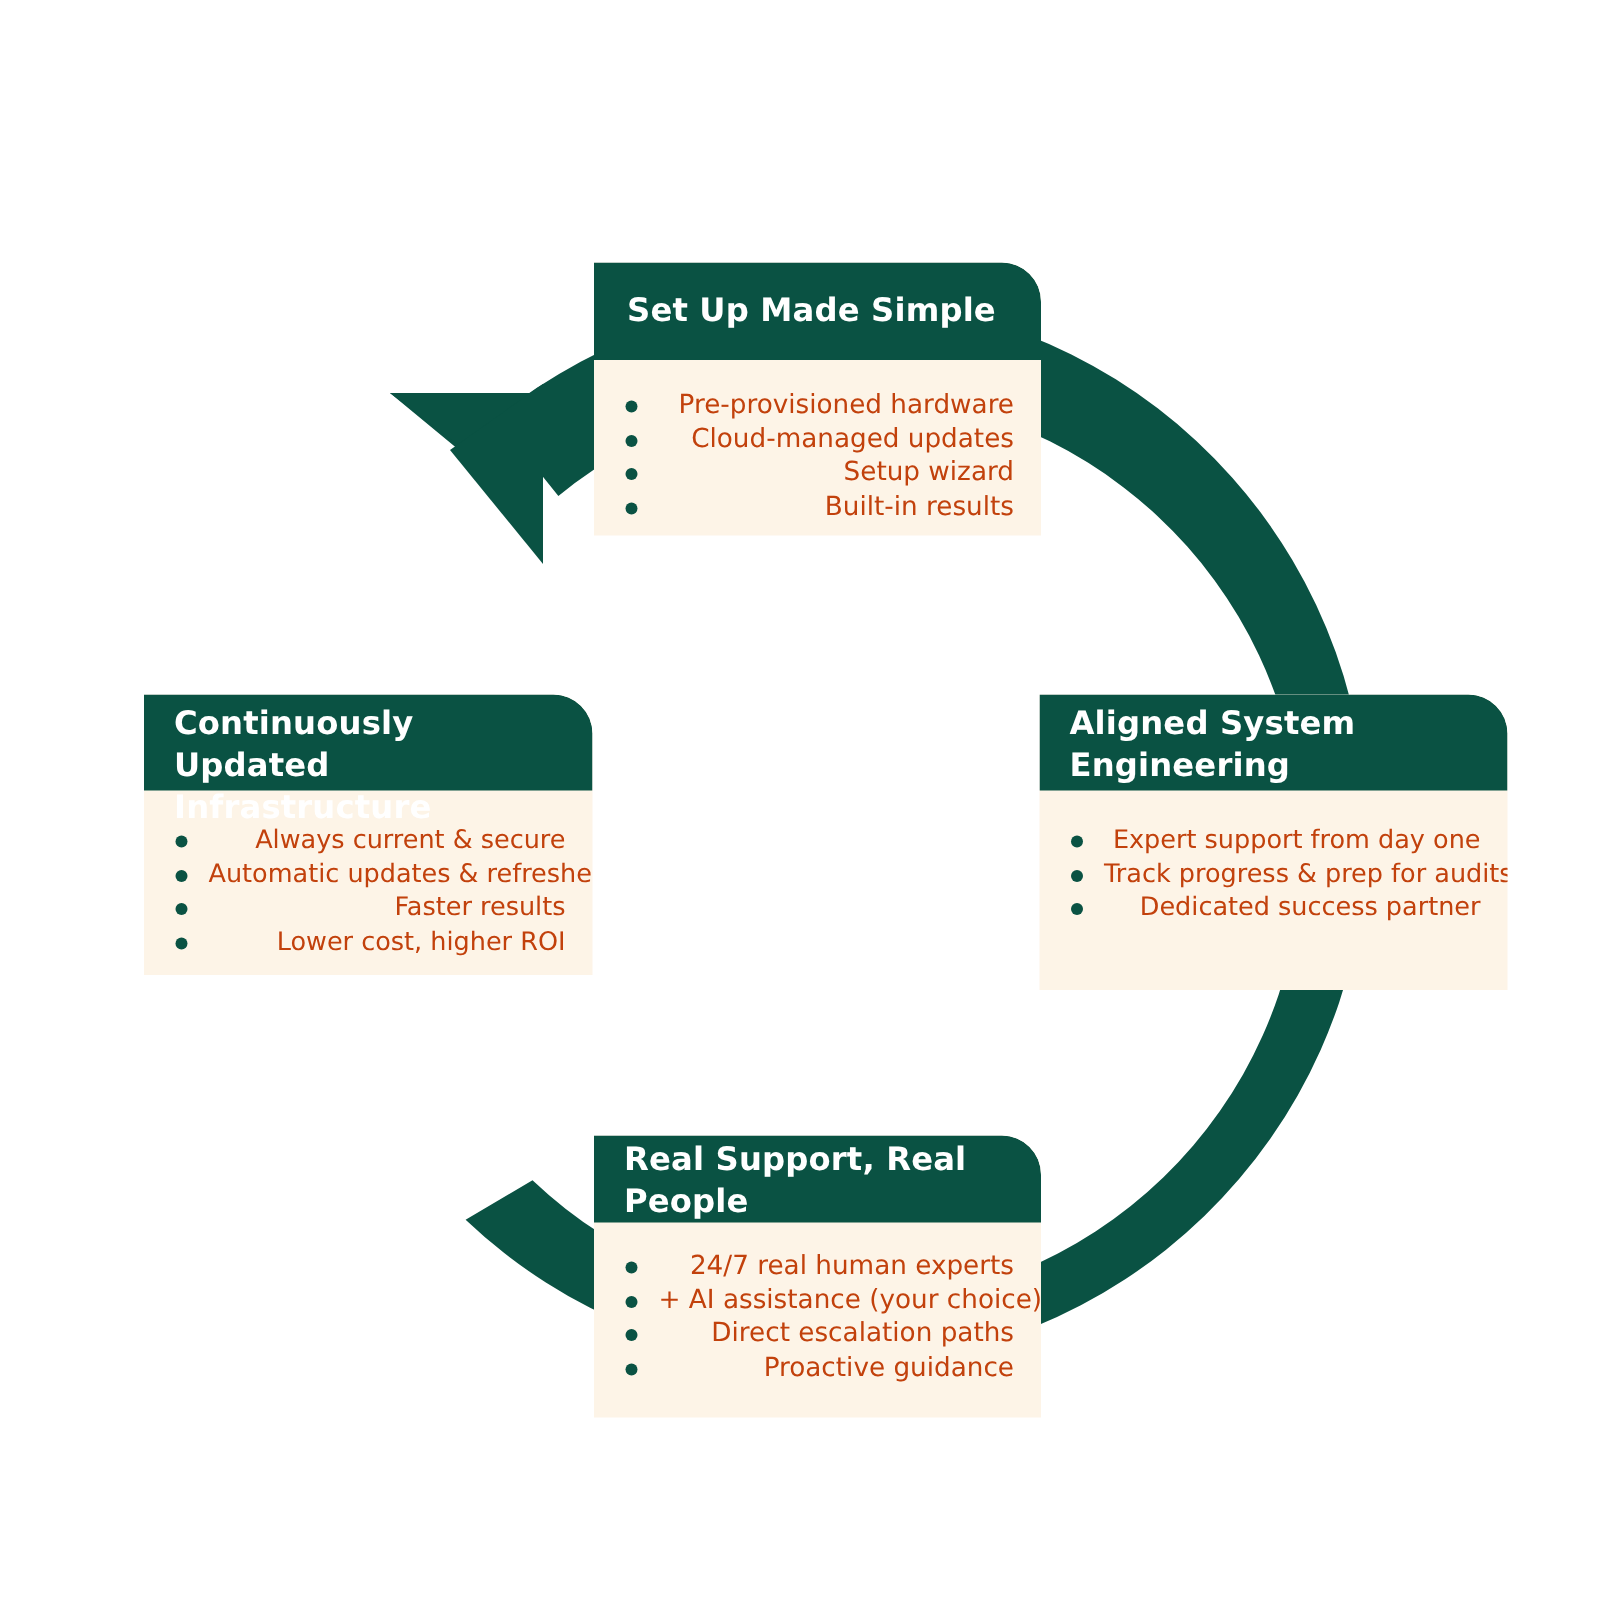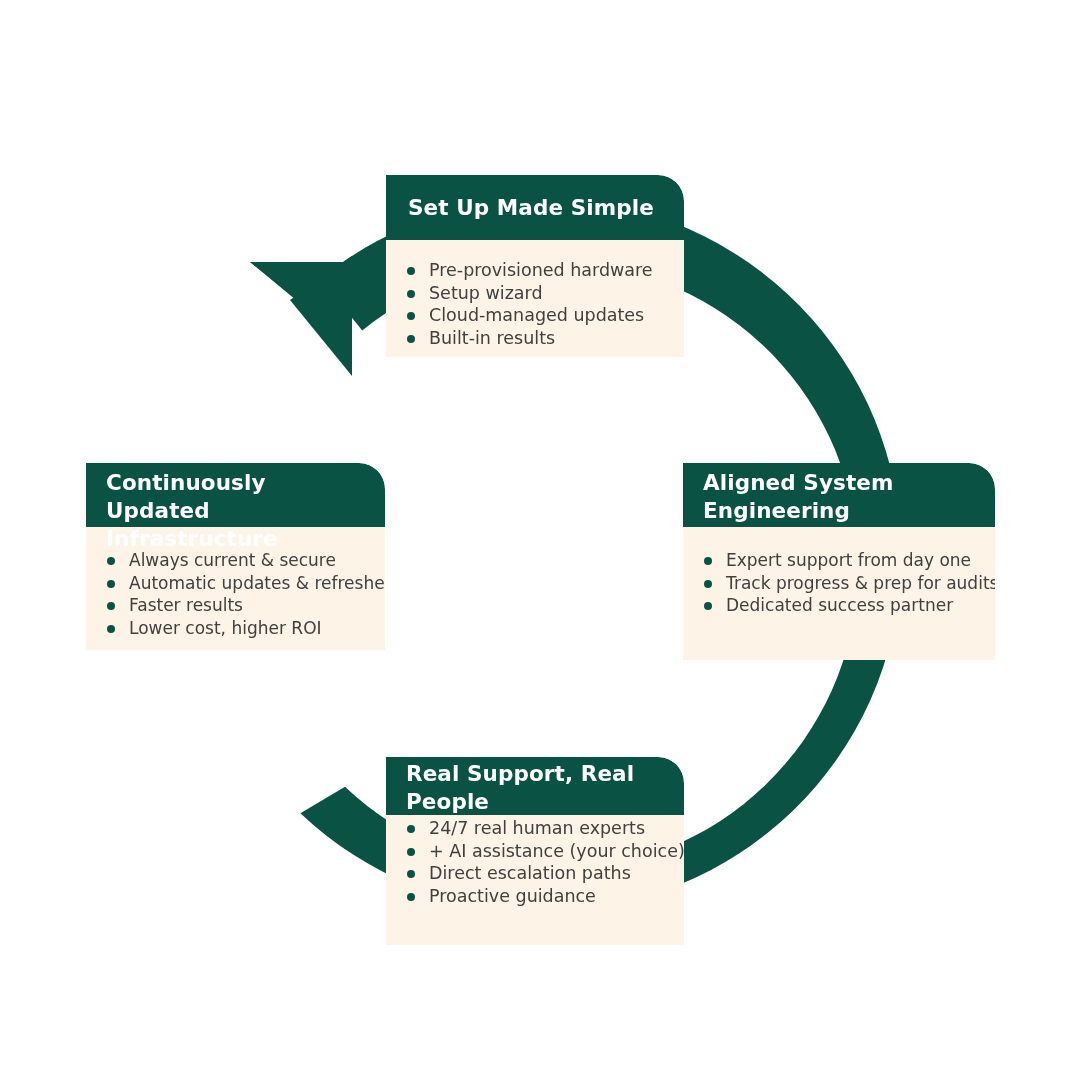--- a/index.html
+++ b/index.html
@@ -10,21 +10,21 @@
   body {
     width: 1080px;
     height: 1080px;
     position: relative;
     overflow: hidden;
     font-family: "DejaVu Sans", sans-serif;
   }
 
   #stage {
     position: absolute;
-    left: 0; top: 0;
+    left: 10px; top: 0;
     width: 944px;
     height: 1080px;
   }
 
   #ring-layer {
     position: absolute;
     left: 0; top: 0;
     width: 1080px;
     height: 1080px;
   }
@@ -58,24 +58,25 @@
   }
 
   ul.bullets {
     margin: 0;
     padding: 0;
     list-style: none;
   }
   ul.bullets li {
     position: relative;
     padding-left: 25px;
-    color: #404040;
+    color: #c2410c;
     font-size: 17.5px;
     line-height: 22.6px;
     white-space: nowrap;
+    text-align: right;
   }
   ul.bullets li .dot {
     position: absolute;
     left: 3px;
     top: 8px;
     width: 8px;
     height: 8px;
     border-radius: 50%;
     background: #0a5243;
   }
@@ -111,21 +112,21 @@
   #card-bottom {
     left: 386px; top: 757px; width: 298px; height: 188px;
     border-top-right-radius: 26px;
   }
   #card-bottom .card-header {
     height: 58px;
     padding: 3px 40px 0 20px;
     border-top-right-radius: 26px;
     align-items: flex-start;
   }
-  #card-bottom .card-body { padding-top: 2px; }
+  #card-bottom .card-body { padding-top: 18px; }
 
   
   #card-left {
     left: 86px; top: 463px; width: 299px; height: 187px;
     border-top-right-radius: 26px;
   }
   #card-left .card-header {
     height: 64px;
     padding: 6px 14px 0 20px;
     border-top-right-radius: 26px;
@@ -161,22 +162,22 @@
     <polygon points="352,256 352,376 290,300" fill="#0a5243"></polygon>
   </svg>
 
   <div class="card" id="card-top">
     <div class="card-header">
       <span class="htext">Set Up Made Simple</span>
     </div>
     <div class="card-body">
       <ul class="bullets">
         <li><span class="dot"></span><span>Pre-provisioned hardware</span></li>
+        <li><span class="dot"></span><span>Cloud-managed updates</span></li>
         <li><span class="dot"></span><span>Setup wizard</span></li>
-        <li><span class="dot"></span><span>Cloud-managed updates</span></li>
         <li><span class="dot"></span><span>Built-in results</span></li>
       </ul>
     </div>
   </div>
 
   <div class="card" id="card-right">
     <div class="card-header">
       <span class="htext">Aligned System Engineering</span>
     </div>
     <div class="card-body">

